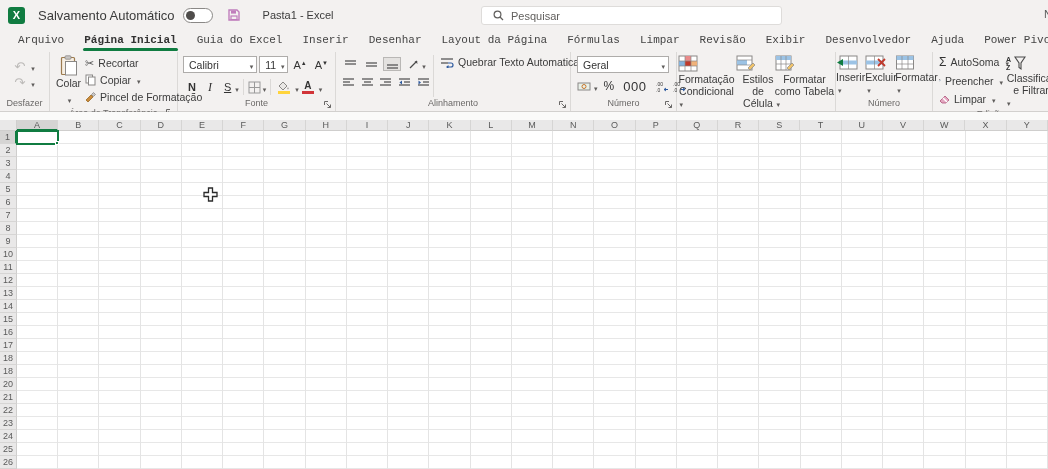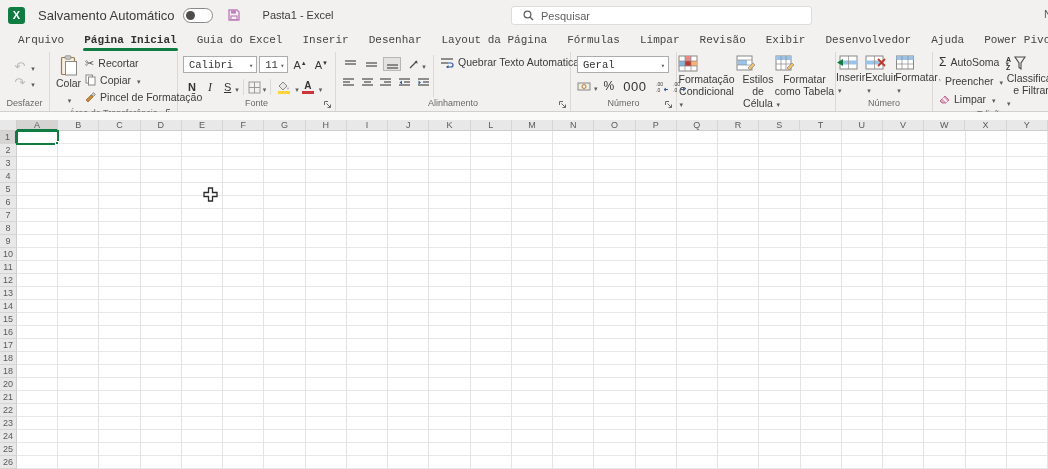--- a/index.html
+++ b/index.html
@@ -15,21 +15,21 @@
     display:flex; align-items:center; justify-content:center; }
   .autosave-label { margin-left:13px; font-size:13px; color:#3b3b3b; }
   .toggle { margin-left:8px; width:30px; height:15px; border:1px solid #8a8886;
     border-radius:8px; background:#fff; position:relative; }
   .toggle .knob { position:absolute; left:2px; top:2px; width:9px; height:9px;
     border-radius:50%; background:#4f4d4b; }
   .save-btn { margin-left:14px; display:flex; align-items:center; }
   .doc-title { margin-left:22px; font-size:11px; color:#3b3b3b; }
   .search-box { position:absolute; left:481px; top:6px; width:301px; height:19px;
     background:#fff; border:1px solid #dedcda; border-radius:3px;
-    display:flex; align-items:center; padding-left:11px; gap:7px;margin-left:30px; }
+    display:flex; align-items:center; padding-left:11px; gap:7px; }
   .search-box span { font-size:11px; color:#615f5d; }
   .tb-fragment { position:absolute; right:-4px; top:8px; font-size:11px; color:#5a5a5a; }
 
   
   .tabrow { position:absolute; top:30px; left:0; width:100%; height:22px;
     display:flex; align-items:center; padding-left:8px; background:#f3f1f0; }
   .tab { font-size:11px; color:#444; padding:0 10px; height:22px; line-height:21px;
     position:relative; cursor:default; white-space:nowrap;font-family:Liberation Mono, monospace; }
   .tab.active { font-weight:700; color:#333; }
   .tab.active::after { content:""; position:absolute; left:9px; right:9px; bottom:1px;
@@ -45,21 +45,21 @@
   .glabel { height:14px; font-size:9px; color:#6a6867; text-align:center;
     line-height:12px; position:relative; }
   .lnch { position:absolute; right:3px; bottom:2px; }
   .dd::after { content:"▾"; font-size:7px; color:#5f5d5b; margin-left:2px; }
   .btn { display:flex; align-items:center; gap:4px; font-size:10.5px; color:#3b3b3b;
     cursor:default; white-space:nowrap; }
   .bigbtn { display:flex; flex-direction:column; align-items:flex-start;
     font-size:10.5px; color:#3b3b3b; text-align:center; line-height:1.15; cursor:default; }
   .combo { background:#fff; border:1px solid #aeacaa; height:17px; font-size:10.5px;
     color:#333; display:flex; align-items:center; padding:0 3px 0 5px;
-    justify-content:space-between;font-family:Liberation Mono, monospace; }
+    justify-content:space-between; }
 
   
   .g-undo .gbody { display:flex; flex-direction:column; align-items:center;
     justify-content:center; gap:3px; }
   .undo-arrow { font-size:13px; color:#bdbbb9; line-height:13px; }
 
   
   .g-clip .gbody { display:flex; padding:3px 2px 0 6px; }
   .paste-btn { width:32px; display:flex; flex-direction:column; align-items:center; }
   .paste-btn .lbl { font-size:10.5px; color:#3b3b3b; margin-top:1px; }

